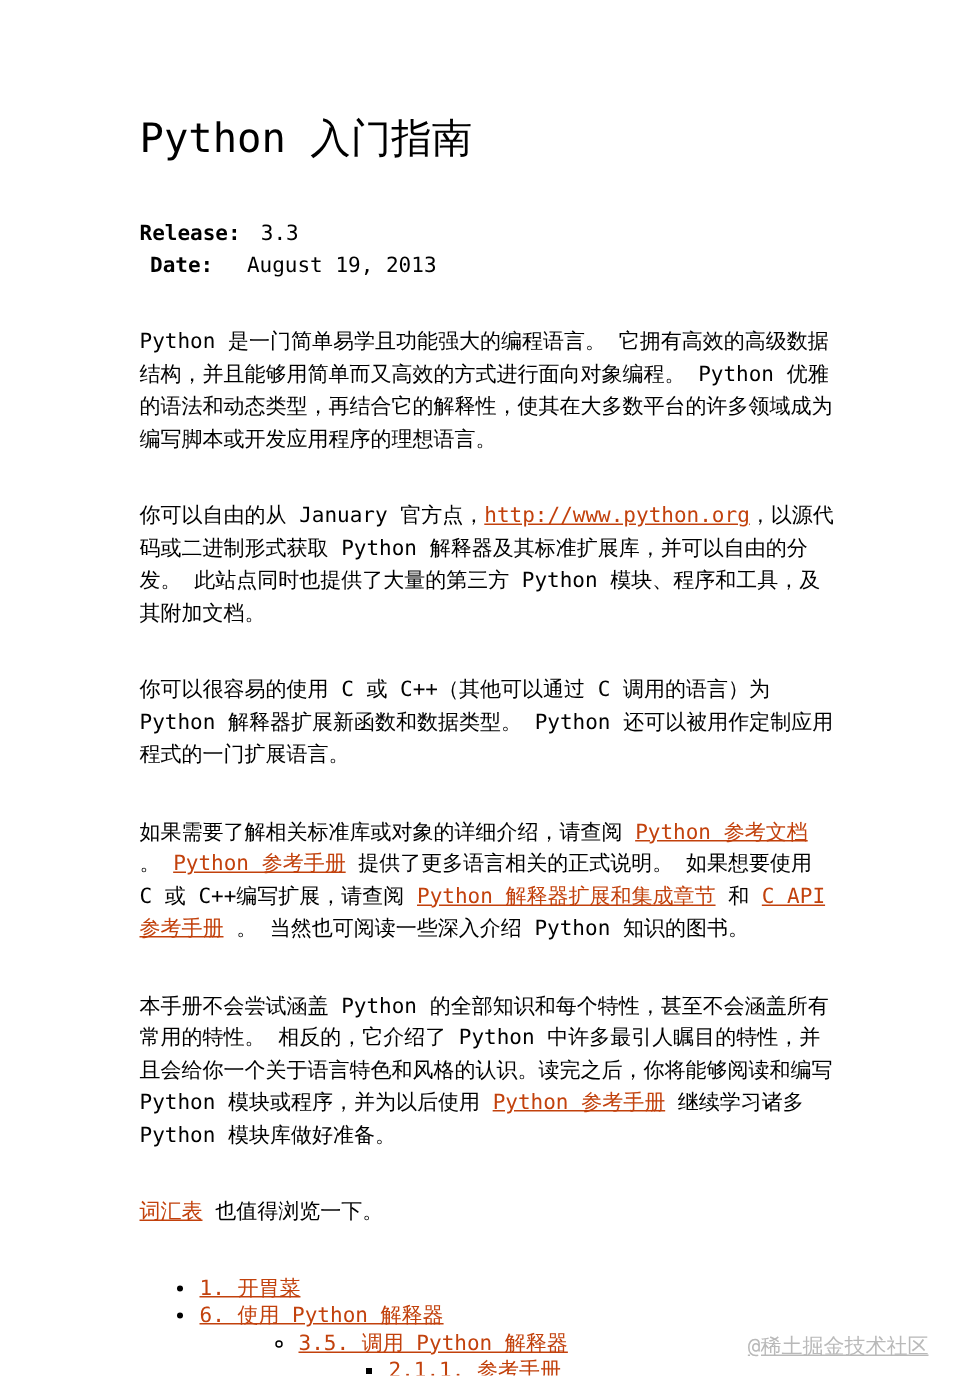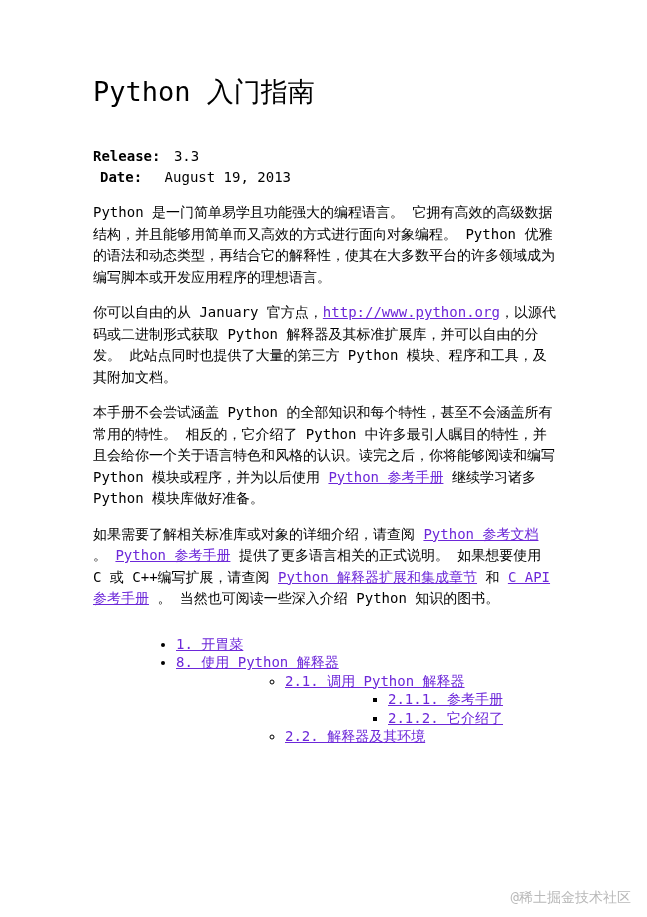--- a/index.html
+++ b/index.html
@@ -35,52 +35,52 @@
   .meta-label {
     font-weight: bold;
   }
   .meta-row.release .meta-value { margin-left: 5px; text-align: center; }
   .meta-row.date { padding-left: 7px; }
   .meta-row.date .meta-value { margin-left: 14px; }
 
   .content p {
     font-size: 14px;
     line-height: 21.5px;
-    margin: 14px 0;
+    margin: 30px 0;
   }
   a, a:visited {
-    color: #6d28d9;
+    color: #c2410c;
     cursor: pointer;
   }
   ul.toc {
     margin: 25px 0 0 0;
     padding-left: 40px;
     font-size: 14px;
     list-style-type: disc;
   }
   ul.toc li {
     line-height: 18.5px;
-    margin-left: 43px;
   }
   ul.toc ul {
     margin: 0;
     padding-left: 66px;
     list-style-type: circle;
   }
   ul.toc ul ul {
     padding-left: 60px;
     list-style-type: square;
   }
   .watermark {
     position: absolute;
-    right: 16px;
+    right: 28px;
     bottom: 10px;
     font-size: 14px;
     color: #b9b9b9;
     white-space: nowrap;
+    text-decoration: underline;
   }
 </style>
 </head>
 <body>
 
 <div class="page">
 
   <h1 class="doc-title">Python 入门指南</h1>
 
   <div class="meta">
@@ -90,28 +90,30 @@
     </div>
     <div class="meta-row date">
       <span class="meta-label">Date:</span>
       <span class="meta-value">August 19, 2013</span>
     </div>
   </div>
 
   <div class="content" id="paragraphs">
       <p><span>Python 是一门简单易学且功能强大的编程语言。 它拥有高效的高级数据结构，并且能够用简单而又高效的方式进行面向对象编程。 Python 优雅的语法和动态类型，再结合它的解释性，使其在大多数平台的许多领域成为编写脚本或开发应用程序的理想语言。</span></p>
       <p><span>你可以自由的从 January 官方点，</span><a href="#">http://www.python.org</a><span>，以源代码或二进制形式获取 Python 解释器及其标准扩展库，并可以自由的分发。 此站点同时也提供了大量的第三方 Python 模块、程序和工具，及其附加文档。</span></p>
+      <p><span>你可以很容易的使用 C 或 C++（其他可以通过 C 调用的语言）为 Python 解释器扩展新函数和数据类型。 Python 还可以被用作定制应用程式的一门扩展语言。</span></p>
+      <p><span>如果需要了解相关标准库或对象的详细介绍，请查阅 </span><a href="#">Python 参考文档</a><span> 。 </span><a href="#">Python 参考手册</a><span> 提供了更多语言相关的正式说明。 如果想要使用 C 或 C++编写扩展，请查阅 </span><a href="#">Python 解释器扩展和集成章节</a><span> 和 </span><a href="#">C API 参考手册</a><span> 。 当然也可阅读一些深入介绍 Python 知识的图书。</span></p>
       <p><span>本手册不会尝试涵盖 Python 的全部知识和每个特性，甚至不会涵盖所有常用的特性。 相反的，它介绍了 Python 中许多最引人瞩目的特性，并且会给你一个关于语言特色和风格的认识。读完之后，你将能够阅读和编写 Python 模块或程序，并为以后使用 </span><a href="#">Python 参考手册</a><span> 继续学习诸多 Python 模块库做好准备。</span></p>
-      <p><span>如果需要了解相关标准库或对象的详细介绍，请查阅 </span><a href="#">Python 参考文档</a><span> 。 </span><a href="#">Python 参考手册</a><span> 提供了更多语言相关的正式说明。 如果想要使用 C 或 C++编写扩展，请查阅 </span><a href="#">Python 解释器扩展和集成章节</a><span> 和 </span><a href="#">C API 参考手册</a><span> 。 当然也可阅读一些深入介绍 Python 知识的图书。</span></p>
+      <p><a href="#">词汇表</a><span> 也值得浏览一下。</span></p>
     </div>
 
   <ul class="toc" id="toc">
       <li><a href="#">1. 开胃菜</a></li>
-      <li><a href="#">8. 使用 Python 解释器</a><ul>
-          <li><a href="#">2.1. 调用 Python 解释器</a><ul>
+      <li><a href="#">6. 使用 Python 解释器</a><ul>
+          <li><a href="#">3.5. 调用 Python 解释器</a><ul>
               <li><a href="#">2.1.1. 参考手册</a></li>
               <li><a href="#">2.1.2. 它介绍了</a></li>
             </ul></li>
           <li><a href="#">2.2. 解释器及其环境</a></li>
         </ul></li>
     </ul>
 
 </div>
 
 <div class="watermark">@稀土掘金技术社区</div>

